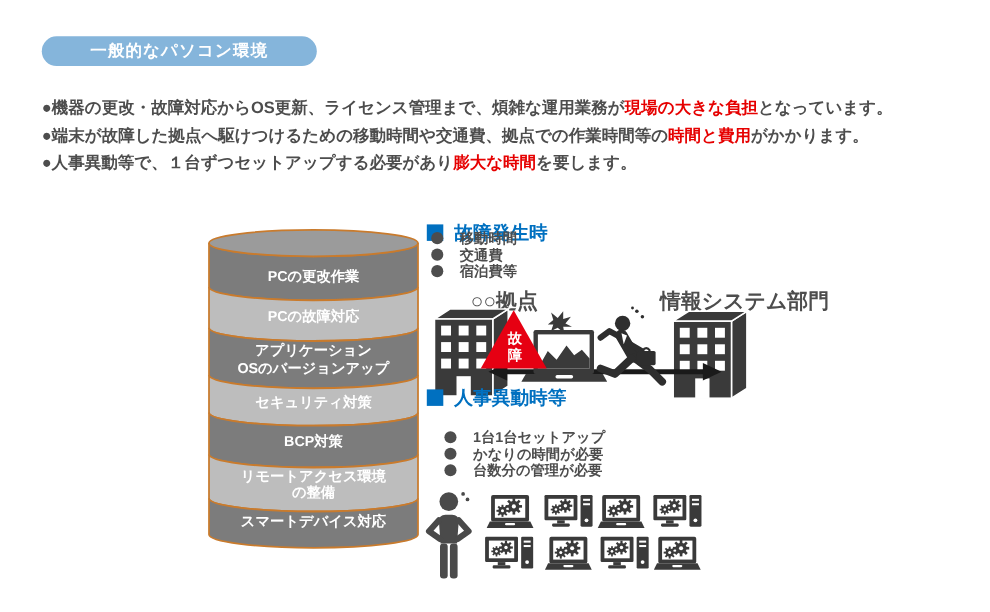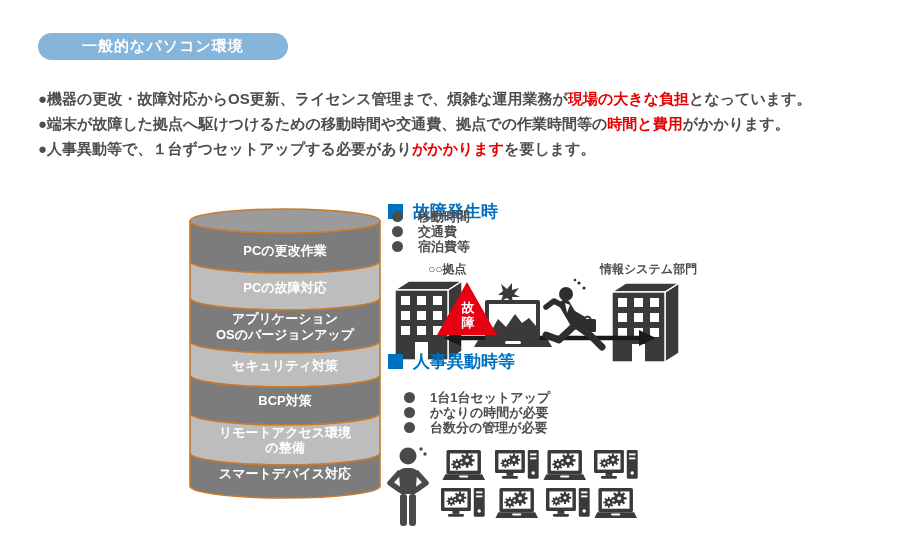--- a/index.html
+++ b/index.html
@@ -18,21 +18,21 @@
   #failure-header{left:388px;top:200px;}
   #transfer-header{left:388px;top:350px;align-items:center;}
   
   .bullets{position:absolute;display:flex;flex-direction:column;gap:4px;}
   #failure-bullets{left:392px;top:211px;}
   #transfer-bullets{left:404px;top:392px;}
   .bullet-row{display:flex;align-items:center;height:11px;}
   .dot{width:11px;height:11px;border-radius:50%;background:#4D4D4D;margin-right:15px;flex:0 0 auto;}
   .bl{font-size:13px;font-weight:bold;color:#4D4D4D;white-space:nowrap;}
   
-  .diag-label{position:absolute;top:261px;font-size:12px;font-weight:bold;color:#4D4D4D;white-space:nowrap;}
+  .diag-label{position:absolute;top:261px;font-size:19px;font-weight:bold;color:#4D4D4D;white-space:nowrap;}
   #site-label{left:428px;}
   #dept-label{left:600px;}
   
   svg{position:absolute;}
   #cylinder-svg{left:187px;top:202px;}
   #incident-svg{left:388px;top:278px;}
   #setup-svg{left:386px;top:444px;}
   .cyl-band{stroke:#C97B2D;stroke-width:1.6;}
   .cyl-dark{fill:#7C7C7C;}
   .cyl-light{fill:#BDBDBD;}
@@ -46,21 +46,21 @@
 
 <div class="canvas">
 
   <div class="badge">
     <span>一般的なパソコン環境</span>
   </div>
 
   <div class="intro">
     <div><span>●</span><span>機器の更改・故障対応からOS更新、ライセンス管理まで、煩雑な運用業務が</span><span class="hl">現場の大きな負担</span><span>となっています。</span></div>
     <div><span>●</span><span>端末が故障した拠点へ駆けつけるための移動時間や交通費、拠点での作業時間等の</span><span class="hl">時間と費用</span><span>がかかります。</span></div>
-    <div><span>●</span><span>人事異動等で、１台ずつセットアップする必要があり</span><span class="hl">がかかります</span><span>を要します。</span></div>
+    <div><span>●</span><span>人事異動等で、１台ずつセットアップする必要があり</span><span class="hl">膨大な時間</span><span>を要します。</span></div>
   </div>
 
   <svg id="cylinder-svg" width="196" height="302" viewBox="0 0 196 302">
     <path class="cyl-band cyl-dark" d="M3,19 A95,12 0 0 0 193,19 L193,59 A95,12 0 0 1 3,59 Z"></path>
     <path class="cyl-band cyl-light" d="M3,59 A95,12 0 0 0 193,59 L193,96 A95,12 0 0 1 3,96 Z"></path>
     <path class="cyl-band cyl-dark" d="M3,96 A95,12 0 0 0 193,96 L193,139 A95,12 0 0 1 3,139 Z"></path>
     <path class="cyl-band cyl-light" d="M3,139 A95,12 0 0 0 193,139 L193,173 A95,12 0 0 1 3,173 Z"></path>
     <path class="cyl-band cyl-dark" d="M3,173 A95,12 0 0 0 193,173 L193,211 A95,12 0 0 1 3,211 Z"></path>
     <path class="cyl-band cyl-light" d="M3,211 A95,12 0 0 0 193,211 L193,251 A95,12 0 0 1 3,251 Z"></path>
     <path class="cyl-band cyl-dark" d="M3,251 A95,12 0 0 0 193,251 L193,284 A95,12 0 0 1 3,284 Z"></path>

